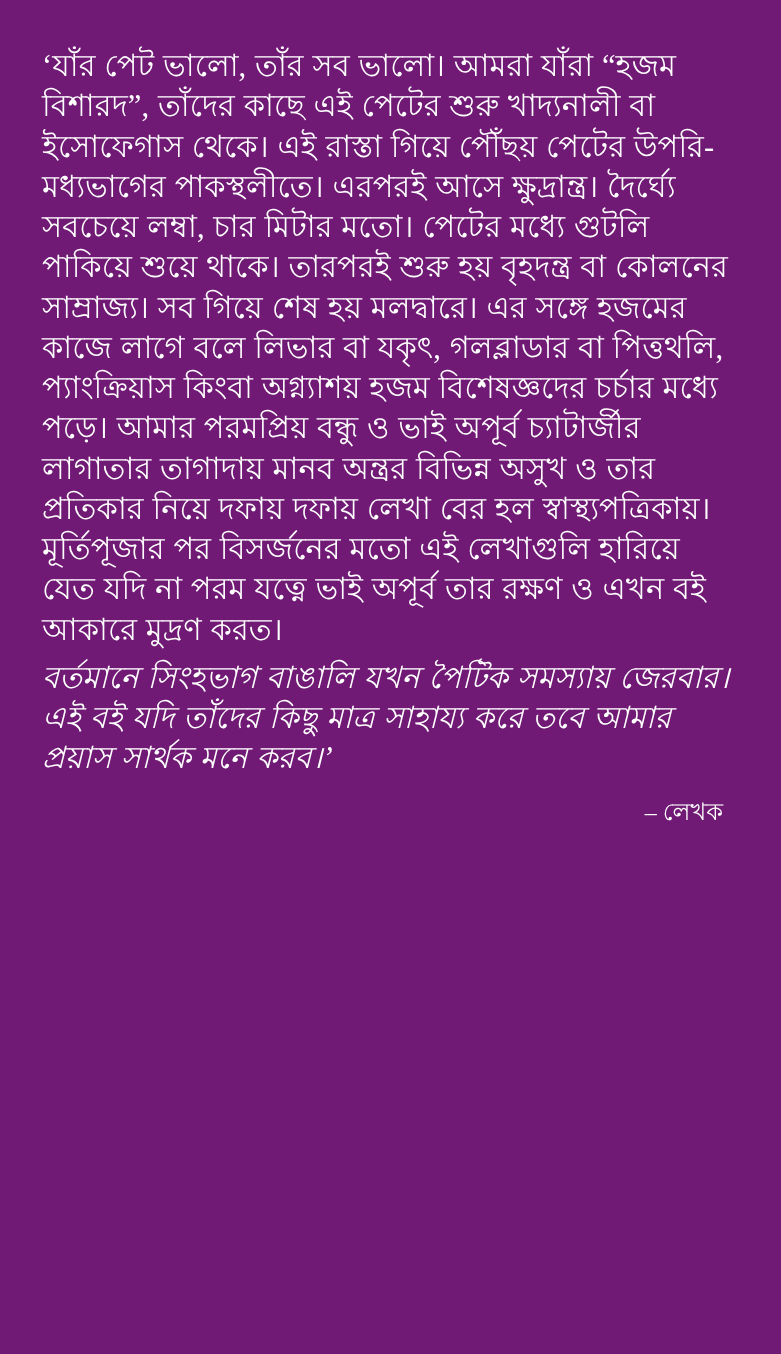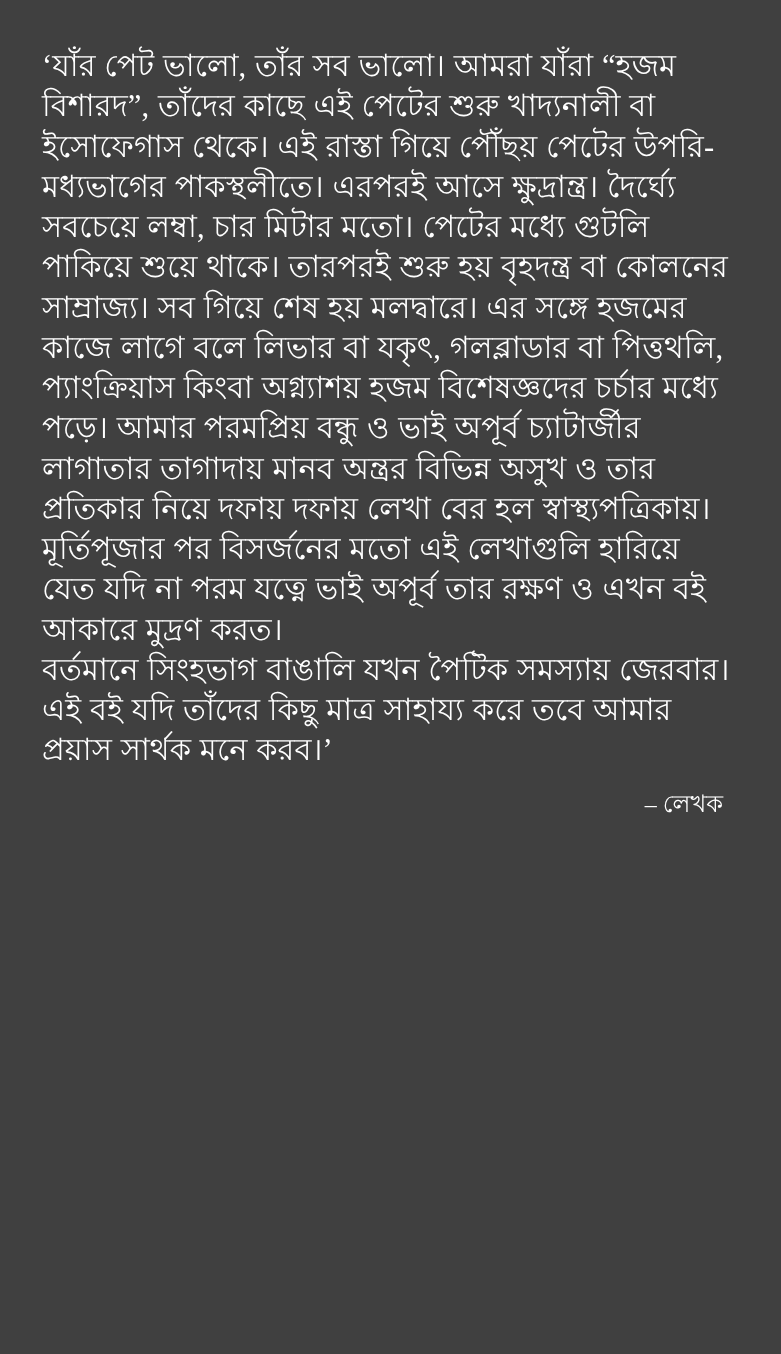--- a/index.html
+++ b/index.html
@@ -11,42 +11,43 @@
     width: 781px;
     height: 1354px;
     background: #c1272d;
     font-family: "Liberation Serif", "DejaVu Serif", serif;
     overflow: hidden;
   }
   .page {
     position: relative;
     width: 781px;
     height: 1354px;
-    background: #404040;
+    background: #701a75;
     box-sizing: border-box;
     padding: 46px 40px 30px 42px;
     display: flex;
     flex-direction: column;
     align-items: flex-end;
   }
   .body-text {
     color: #ffffff;
     font-size: 30.5px;
     line-height: 1.32;
     letter-spacing: 0.1px;
     text-align: left;
     word-spacing: 1px;
     font-weight: 400;
   }
   .para {
     margin: 0;
     padding: 0;
   }
   .para + .para {
-    margin-top: 0;
+    margin-top: 8px;
+    font-style: italic;
   }
   .signature {
     color: #ffffff;
     font-size: 24px;
     line-height: 1.32;
     text-align: right;
     margin-top: 18px;
     padding-right: 18px;
     font-weight: 400;
   }

